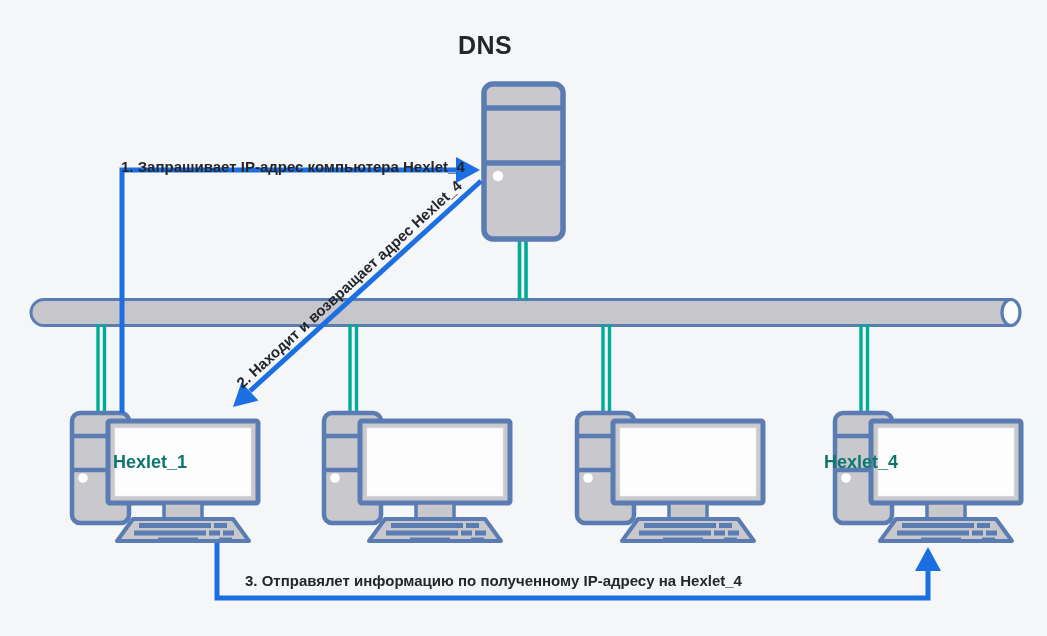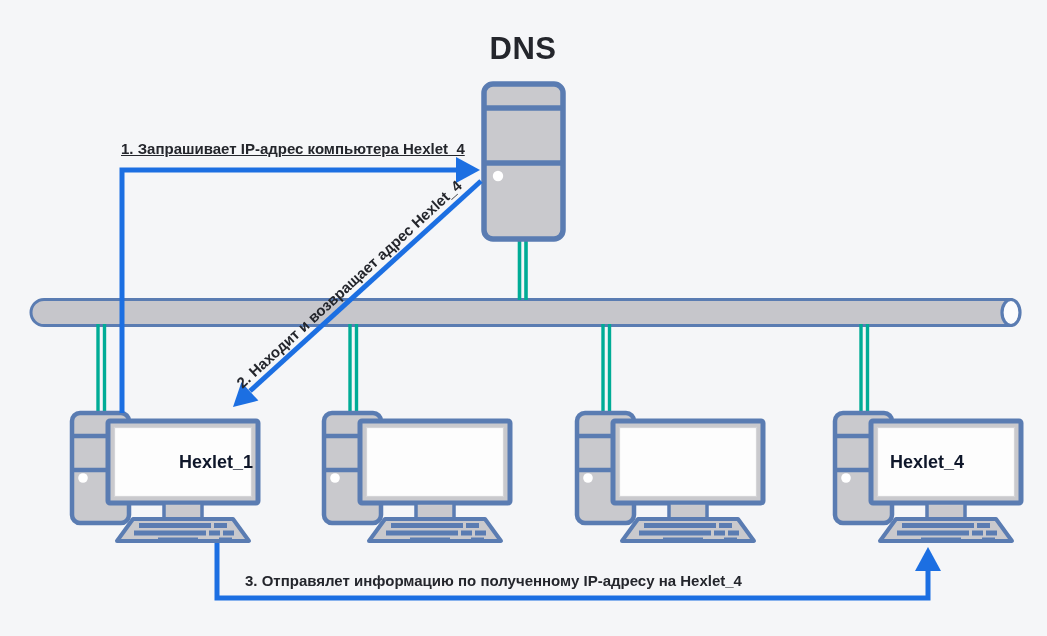--- a/index.html
+++ b/index.html
@@ -14,36 +14,35 @@
   svg{position:absolute;left:0;top:0;}
   .lbl{
     position:absolute;
     color:#24262c;
     font-weight:700;
     white-space:nowrap;
     user-select:none;
   }
   .dns-title{
     left:458px;top:31px;width:130px;
-    text-align:center;
-    font-size:31px;
+    font-size:25px;
     letter-spacing:.5px;
   }
   .step-label{font-size:15px;}
-  .step1{left:121px;top:140px;text-decoration:underline;}
+  .step1{left:121px;top:158px;}
   .step2{
     left:349px;top:284px;
     transform:translate(-50%,-50%) rotate(-42.5deg);
   }
   .step3{left:245px;top:572px;width:600px;text-align:left;}
   .pc-label{
     top:452px;width:140px;
-    text-align:right;
+    text-align:left;
     font-size:18px;
-    color:#0f172a;
+    color:#0f766e;
   }
   .pc1{left:113px;} .pc2{left:365px;} .pc3{left:618px;} .pc4{left:824px;}
 </style>
 </head>
 <body>
 
 <div class="stage">
 
 <svg width="1047" height="636" viewBox="0 0 1047 636">
 

